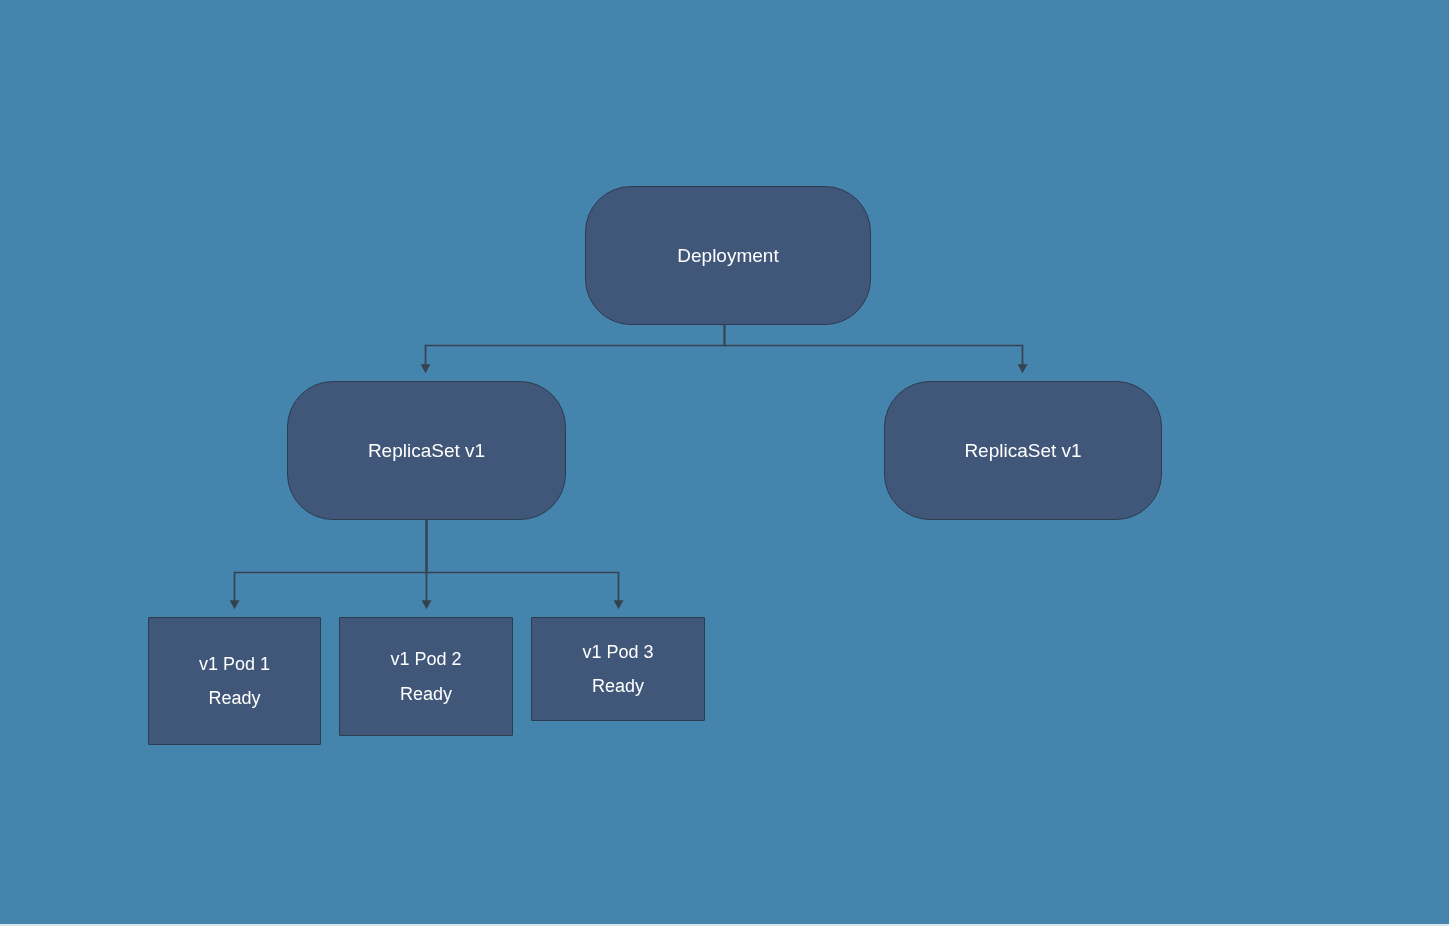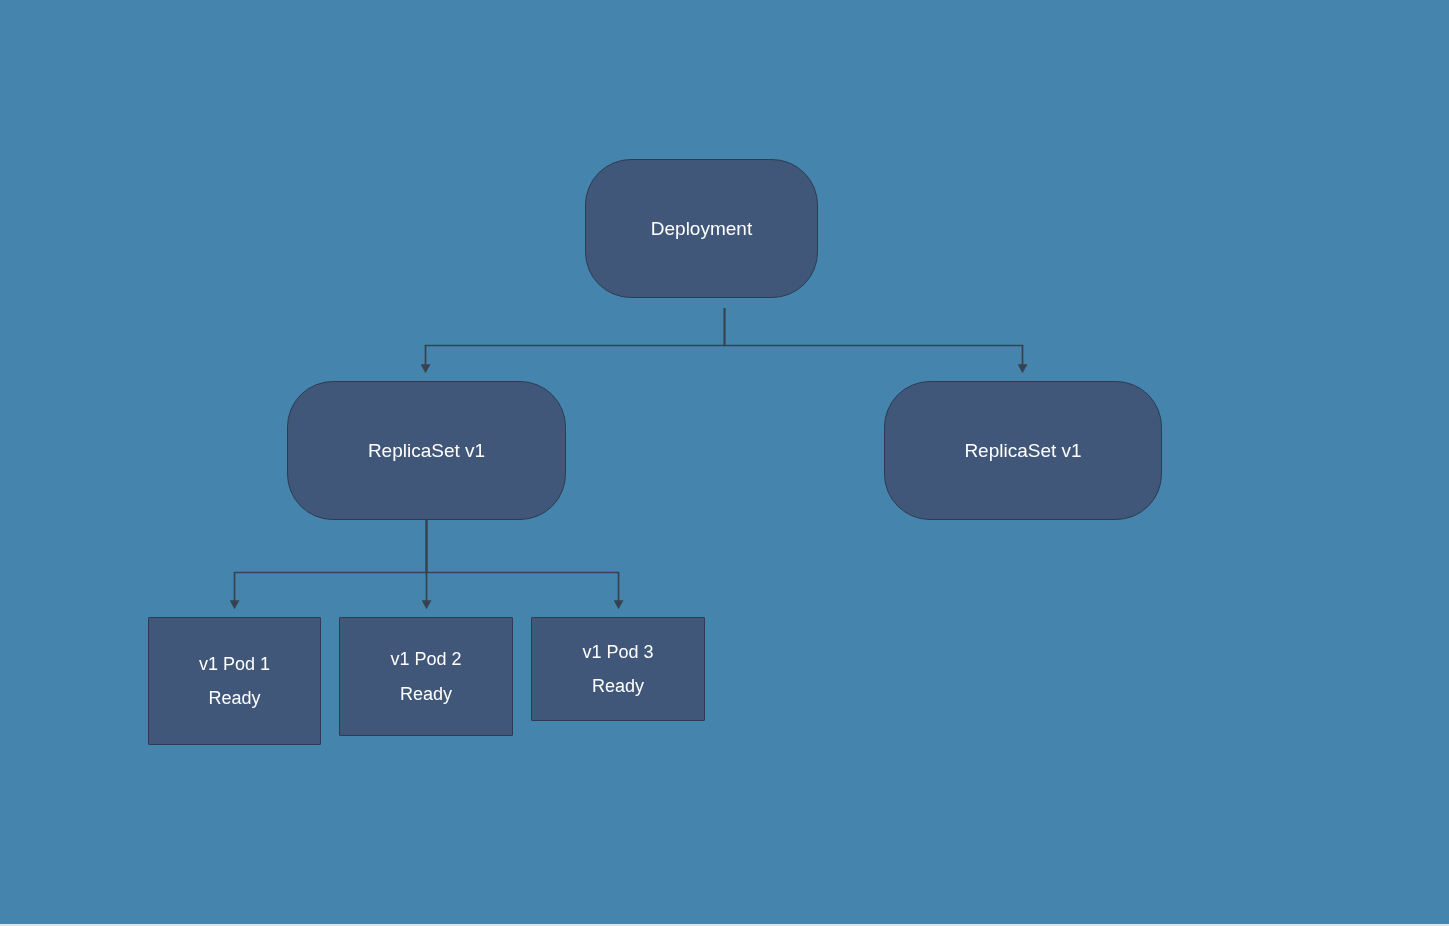--- a/index.html
+++ b/index.html
@@ -57,21 +57,21 @@
     font-size: 18px;
     gap: 8px;
   }
 
   .node .line {
     display: block;
     white-space: nowrap;
   }
 
   
-  #node-deployment   { left: 585px;  top: 159px; width: 233px; height: 139px; }
+  #node-deployment   { left: 585px;  top: 186px; width: 286px; height: 139px; }
   #node-replicaset-1 { left: 287px;  top: 381px; width: 279px; height: 139px; }
   #node-replicaset-2 { left: 884px;  top: 381px; width: 278px; height: 139px; }
   #node-pod-1        { left: 148px;  top: 617px; width: 173px; height: 128px; }
   #node-pod-2        { left: 339px;  top: 617px; width: 174px; height: 119px; }
   #node-pod-3        { left: 531px;  top: 617px; width: 174px; height: 104px; }
 
   .bottom-strip {
     position: absolute;
     left: 0;
     bottom: 0;

